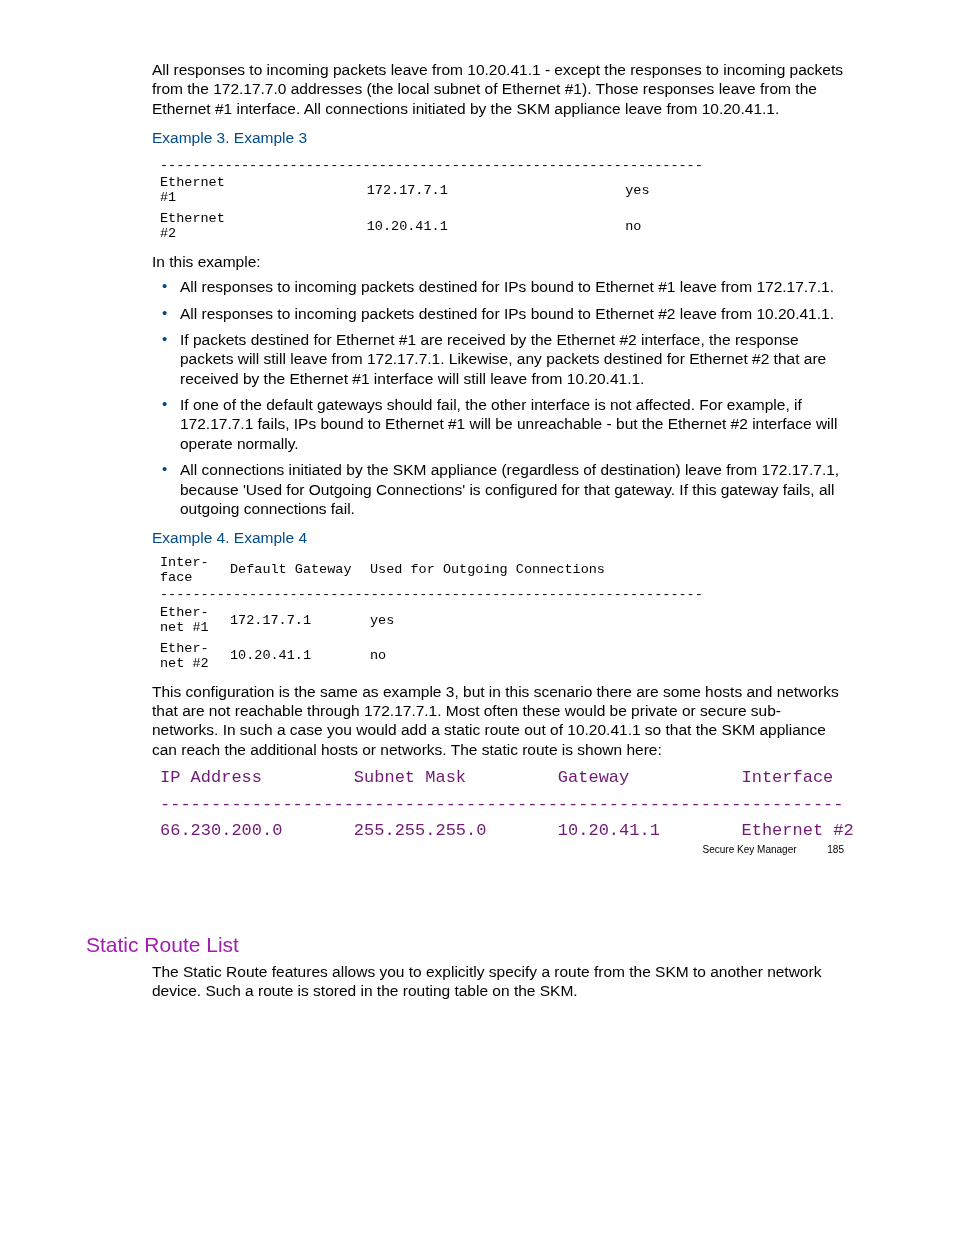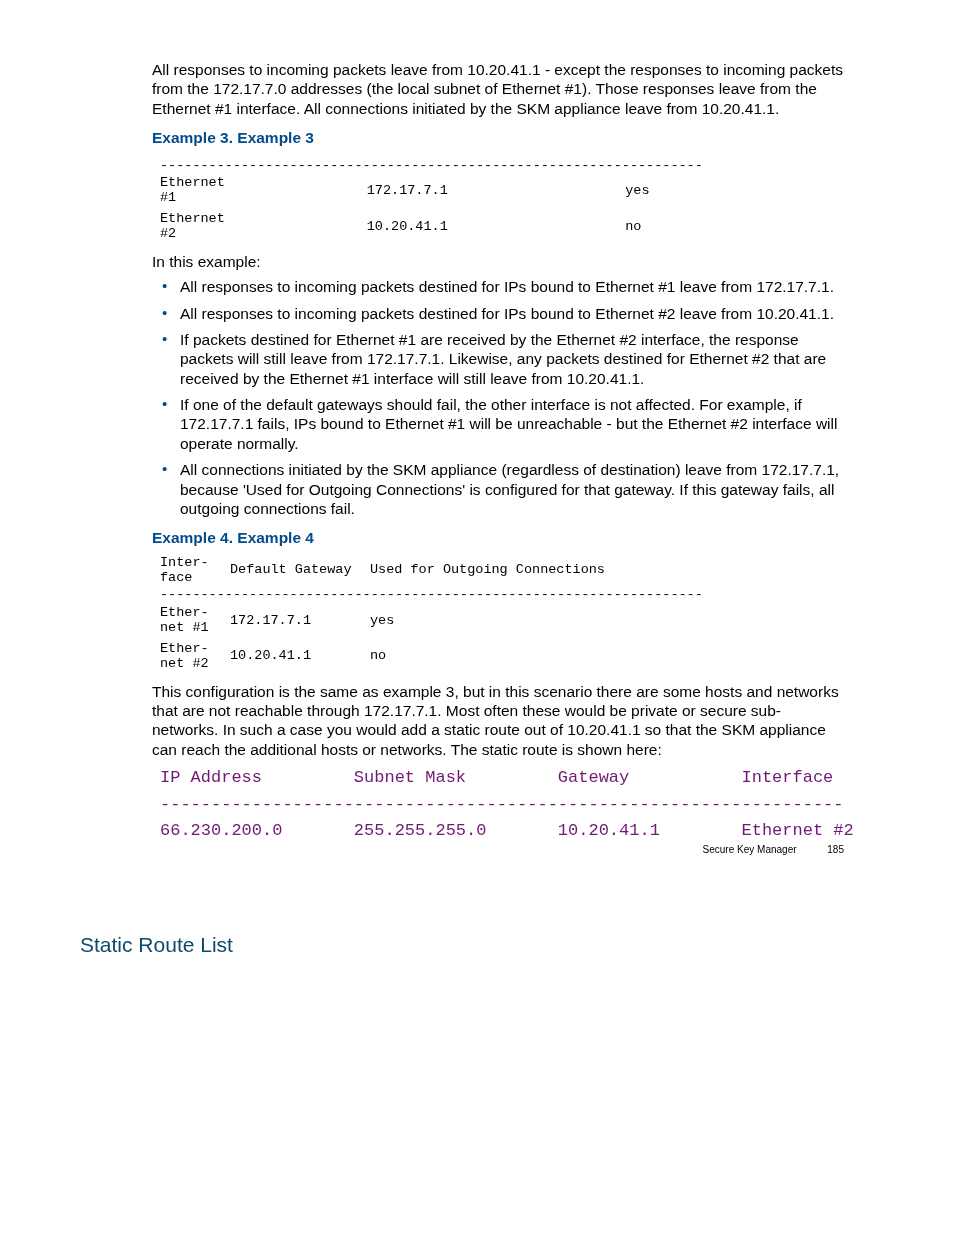--- a/index.html
+++ b/index.html
@@ -26,21 +26,21 @@
     position: absolute;
     left: 152px;
     right: 110px;
     top: 60px;
   }
   p {
     margin: 0 0 6px 0;
   }
   .example-heading {
     color: #004b8d;
-    font-weight: 700;
+    font-weight: 400;
     font-size: 15.5px;
     margin: 10px 0 8px 0;
   }
   .code {
     font-family: "Courier New", Courier, monospace;
     font-size: 17px;
     line-height: 1.55;
     white-space: pre;
     margin: 4px 0 10px 8px;
     color: #701a75;
@@ -74,22 +74,22 @@
     content: "•";
     position: absolute;
     left: 10px;
     top: 0;
     color: #004b8d;
     font-size: 15px;
     line-height: 1.25;
   }
   .section-heading {
     position: absolute;
-    left: 80px;
-    color: #0c4a6e;
+    left: 86px;
+    color: #a21caf;
     font-weight: 400;
     font-size: 21px;
     font-family: "Helvetica Neue", Helvetica, Arial, sans-serif;
   }
   .footer {
     position: absolute;
     right: 110px;
     bottom: 24px;
     font-size: 10px;
   }
@@ -171,19 +171,22 @@
     <p>This configuration is the same as example 3, but in this scenario there are some hosts and networks that are not reachable through 172.17.7.1. Most often these would be private or secure sub-networks. In such a case you would add a static route out of 10.20.41.1 so that the SKM appliance can reach the additional hosts or networks. The static route is shown here:</p>
 
     <div class="code">IP Address         Subnet Mask         Gateway           Interface
 -------------------------------------------------------------------
 66.230.200.0       255.255.255.0       10.20.41.1        Ethernet #2</div>
 
   </div>
 
   <div class="section-heading" style="top:932px;">Static Route List</div>
 
+  <div style="position:absolute; left:152px; right:110px; top:962px;">
+    <p>The Static Route features allows you to explicitly specify a route from the SKM to another network device. Such a route is stored in the routing table on the SKM.</p>
+  </div>
 
   <div class="footer">
     <span>Secure Key Manager</span>
     <span class="pnum">185</span>
   </div>
 
 </div>
 
 </body></html>

